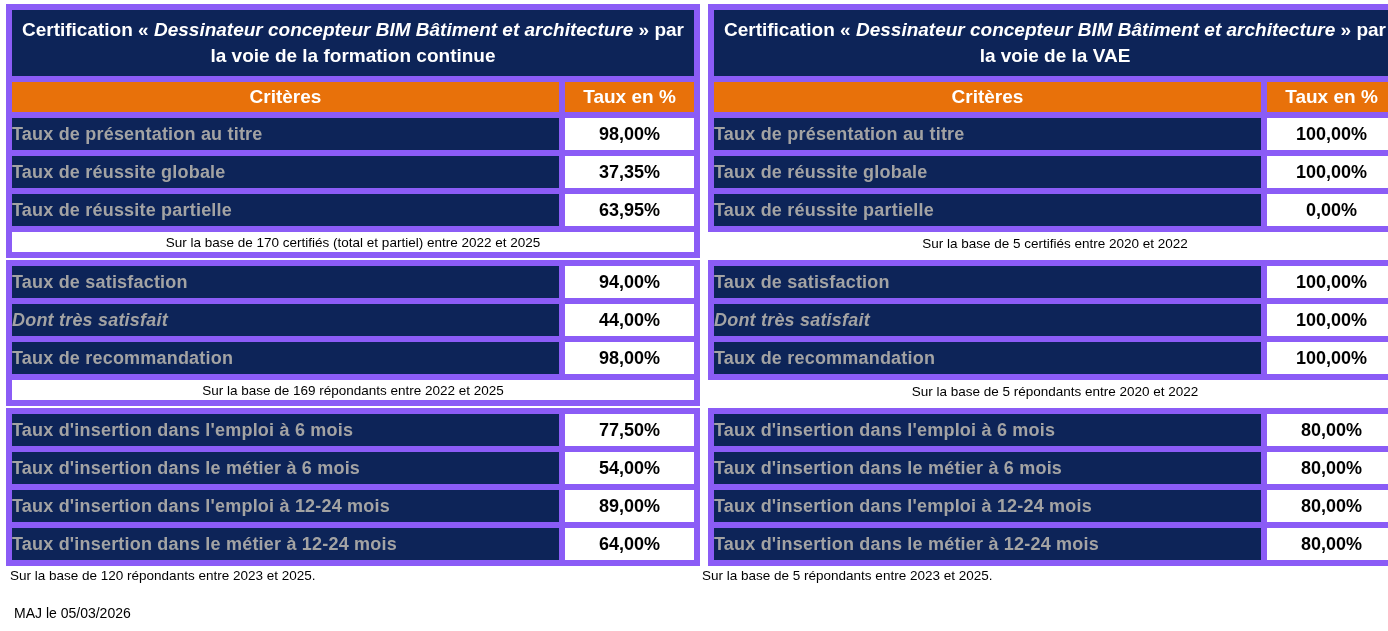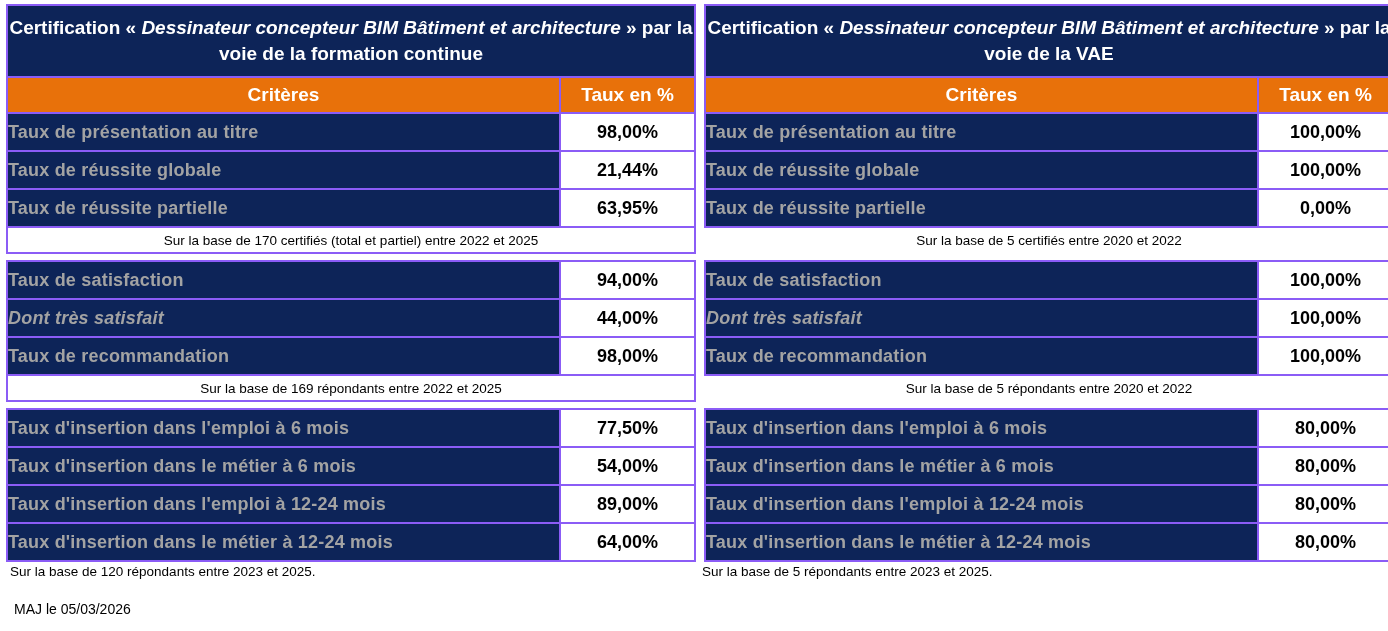--- a/index.html
+++ b/index.html
@@ -20,21 +20,21 @@
     flex-direction: row;
     gap: 8px;
     padding: 4px 6px 0 6px;
   }
   .tbl {
     width: 688px;
     border-collapse: collapse;
     table-layout: fixed;
   }
   .tbl td, .tbl th {
-    border: 2px solid #8b5cf6;
+    border: 6px solid #8b5cf6;
     padding: 0;
   }
   
   .title-cell {
     background: #0d2458;
     color: #ffffff;
     font-weight: bold;
     font-size: 19px;
     text-align: center;
     line-height: 1.35;
@@ -143,21 +143,21 @@
           <th class="hdr">Critères</th>
           <th class="hdr">Taux en %</th>
         </tr>
 
         <tr>
           <td class="crit">Taux de présentation au titre</td>
           <td class="val">98,00%</td>
         </tr>
         <tr>
           <td class="crit">Taux de réussite globale</td>
-          <td class="val">21,44%</td>
+          <td class="val">37,35%</td>
         </tr>
         <tr>
           <td class="crit">Taux de réussite partielle</td>
           <td class="val">63,95%</td>
         </tr>
         <tr>
           <td class="note-cell" colspan="2">Sur la base de 170 certifiés (total et partiel) entre 2022 et 2025</td>
         </tr>
         <tr class="spacer-row">
             <td colspan="2"></td>

